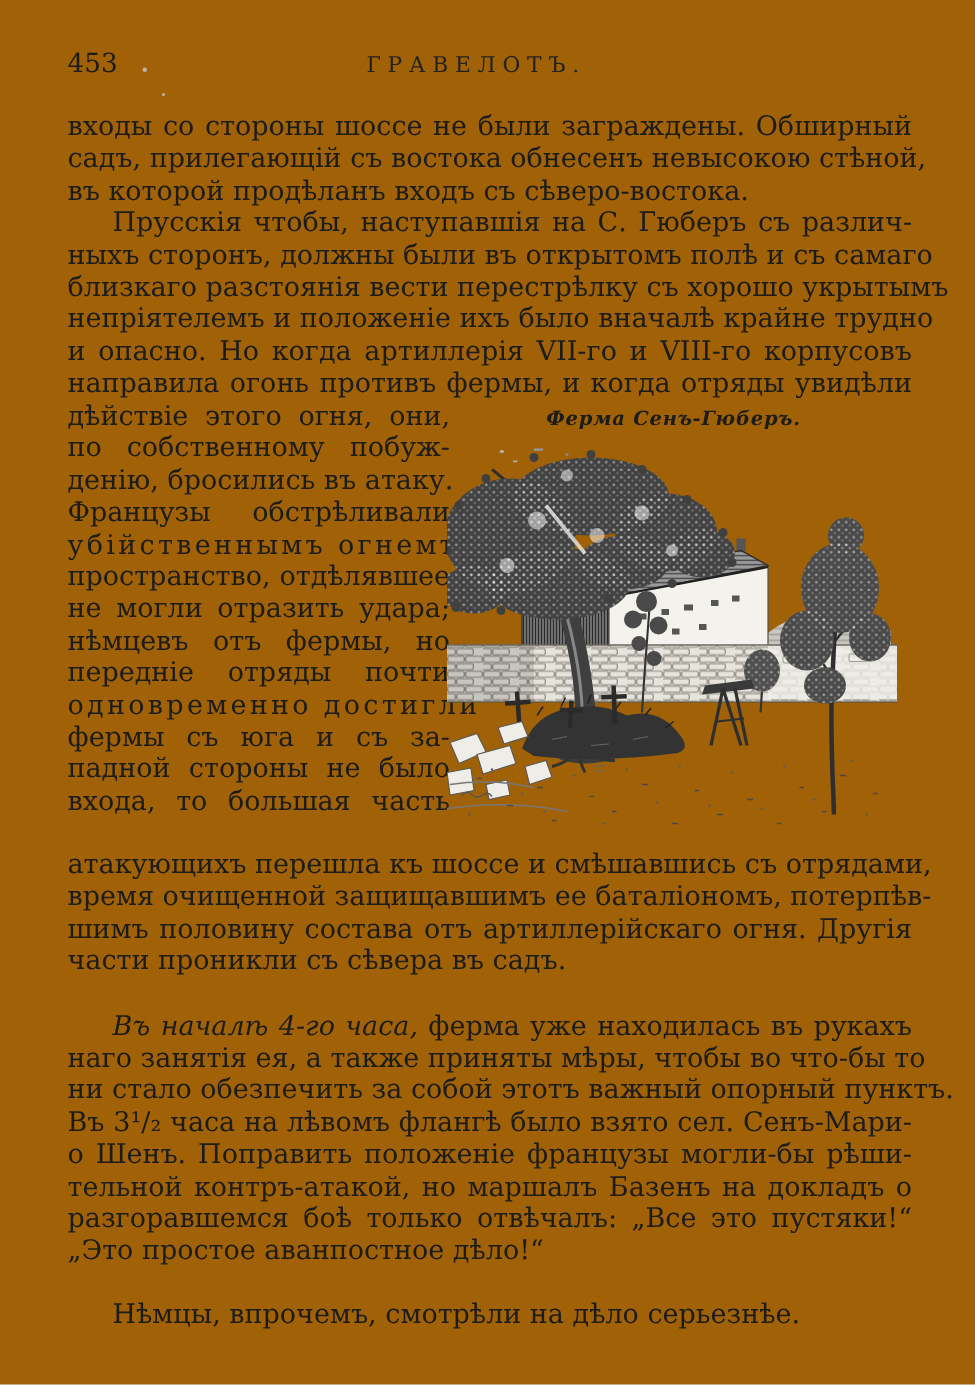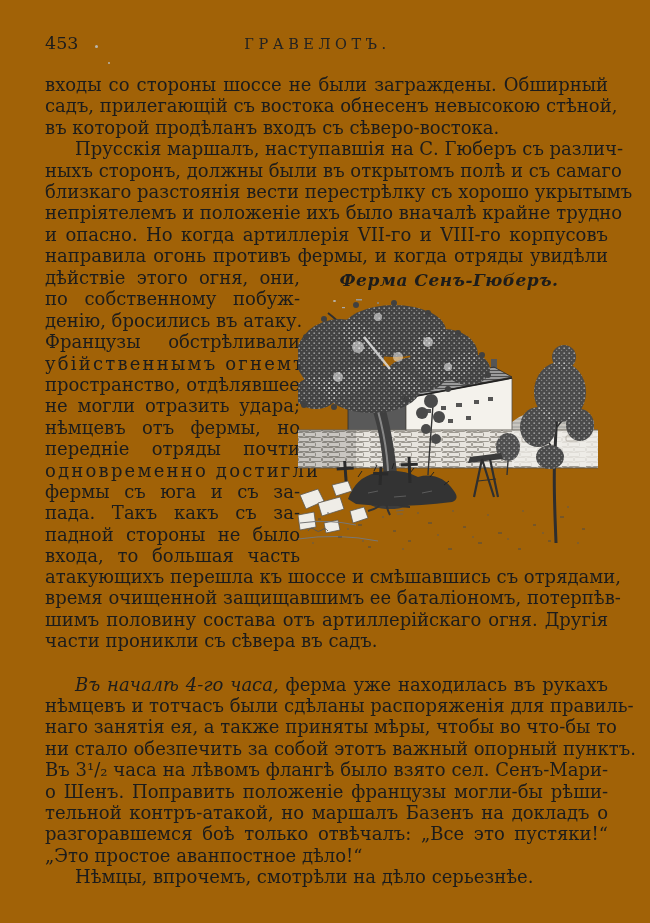--- a/index.html
+++ b/index.html
@@ -29,60 +29,59 @@
   }
   .line.j{text-align-last:justify;}
   .line.ind{padding-left:30px;}
   .line.ls{letter-spacing:2.2px;}
   .line i{font-style:italic;}
   figure{
     position:absolute;left:298px;top:269px;width:302px;margin:0;padding:0;
   }
   figcaption{
     height:22px;line-height:22px;text-align:center;
-    font-style:italic;font-weight:bold;font-size:17px;letter-spacing:0.5px;
+    font-style:italic;font-weight:bold;font-size:13px;letter-spacing:0.5px;
   }
   figure svg{display:block;margin-top:6px;}
   .speck{position:absolute;background:#b9b6ae;border-radius:50%;}
   .speck.s1{left:95px;top:45px;width:3px;height:3px;}
   .speck.s2{left:108px;top:62px;width:2px;height:2px;}
   .speck.s3{left:333px;top:300px;width:3px;height:2px;}
 </style>
 </head>
 <body>
 
 <div class="page">
 
   <div class="running-title">ГРАВЕЛОТЪ.</div>
   <div class="page-number">453</div>
 
   <section class="tb" id="block-a">
       <div class="line j">входы со стороны шоссе не были заграждены. Обширный</div>
       <div class="line j">садъ, прилегающій съ востока обнесенъ невысокою стѣной,</div>
       <div class="line">въ которой продѣланъ входъ съ сѣверо-востока.</div>
-      <div class="line j ind">Прусскія маршалъ, наступавшія на С. Гюберъ съ различ-</div>
+      <div class="line j ind">Прусскія чтобы, наступавшія на С. Гюберъ съ различ-</div>
       <div class="line j">ныхъ сторонъ, должны были въ открытомъ полѣ и съ самаго</div>
       <div class="line j">близкаго разстоянія вести перестрѣлку съ хорошо укрытымъ</div>
       <div class="line j">непріятелемъ и положеніе ихъ было вначалѣ крайне трудно</div>
       <div class="line j">и опасно. Но когда артиллерія VII-го и VIII-го корпусовъ</div>
       <div class="line j">направила огонь противъ фермы, и когда отряды увидѣли</div>
     </section>
   <section class="tb" id="block-left">
       <div class="line j">дѣйствіе этого огня, они,</div>
       <div class="line j">по собственному побуж-</div>
       <div class="line j">денію, бросились въ атаку.</div>
       <div class="line j">Французы обстрѣливали</div>
       <div class="line j ls">убійственнымъ огнемъ</div>
       <div class="line j">пространство, отдѣлявшее</div>
       <div class="line j">не могли отразить удара;</div>
       <div class="line j">нѣмцевъ отъ фермы, но</div>
       <div class="line j">передніе отряды почти</div>
       <div class="line j ls">одновременно достигли</div>
       <div class="line j">фермы съ юга и съ за-</div>
-      <div class="line j">пада. Такъ какъ съ за-</div>
       <div class="line j">падной стороны не было</div>
       <div class="line j">входа, то большая часть</div>
     </section>
 
   <figure>
     <figcaption>Ферма Сенъ-Гюберъ.</figcaption>
     <svg width="300" height="266" viewBox="0 0 300 266" xmlns="http://www.w3.org/2000/svg">
       <defs>
         <pattern id="dotsW" width="5" height="5" patternUnits="userSpaceOnUse">
           <circle cx="1.2" cy="1.2" r="0.9" fill="#ffffff" opacity="0.45"></circle>
@@ -302,21 +301,20 @@
   </figure>
 
   <section class="tb" id="block-b">
       <div class="line j">атакующихъ перешла къ шоссе и смѣшавшись съ отрядами,</div>
       <div class="line j">время очищенной защищавшимъ ее баталіономъ, потерпѣв-</div>
       <div class="line j">шимъ половину состава отъ артиллерійскаго огня. Другія</div>
       <div class="line">части проникли съ сѣвера въ садъ.</div>
     </section>
   <section class="tb" id="block-c">
       <div class="line j ind"><i>Въ началѣ 4-го часа,</i> ферма уже находилась въ рукахъ</div>
-      <div class="line j">нѣмцевъ и тотчасъ были сдѣланы распоряженія для правиль-</div>
       <div class="line j">наго занятія ея, а также приняты мѣры, чтобы во что-бы то</div>
       <div class="line j">ни стало обезпечить за собой этотъ важный опорный пунктъ.</div>
       <div class="line j">Въ 3¹/₂ часа на лѣвомъ флангѣ было взято сел. Сенъ-Мари-</div>
       <div class="line j">о Шенъ. Поправить положеніе французы могли-бы рѣши-</div>
       <div class="line j">тельной контръ-атакой, но маршалъ Базенъ на докладъ о</div>
       <div class="line j">разгоравшемся боѣ только отвѣчалъ: „Все это пустяки!“</div>
       <div class="line">„Это простое аванпостное дѣло!“</div>
     </section>
   <section class="tb" id="block-d">
       <div class="line ind">Нѣмцы, впрочемъ, смотрѣли на дѣло серьезнѣе.</div>

